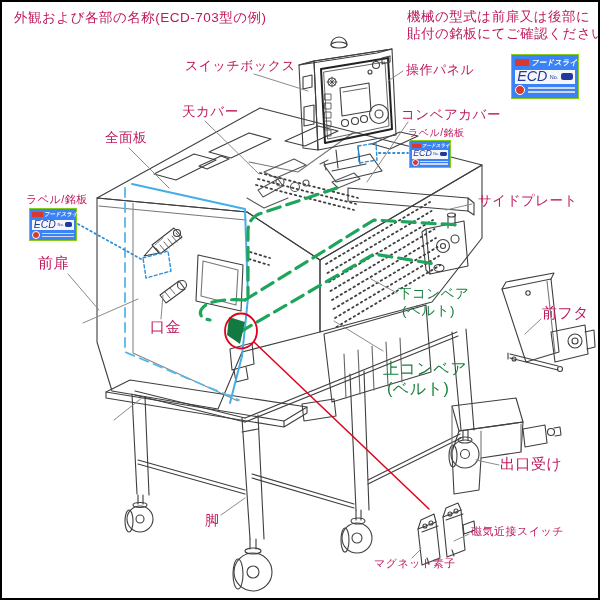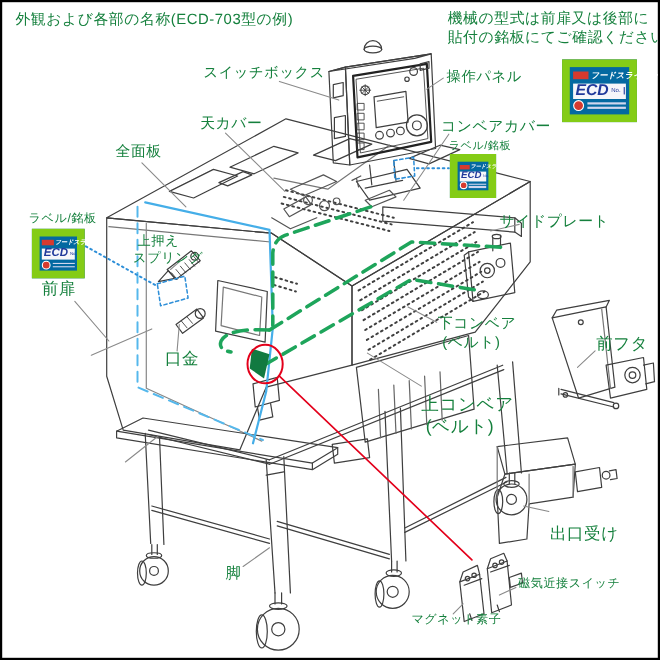--- a/index.html
+++ b/index.html
@@ -1,26 +1,26 @@
 <!DOCTYPE html>
 <html><head>
 <meta charset="utf-8">
 <style>
   html,body{margin:0;padding:0;background:#fff;font-family:"Liberation Sans","DejaVu Sans",sans-serif;}
   .canvas{position:relative;width:600px;height:600px;background:#fff;border:2px solid #000;box-sizing:border-box;overflow:hidden;}
   .art{position:absolute;left:0;top:0;}
-  .lbl{position:absolute;color:#15803d;white-space:nowrap;line-height:1.25;letter-spacing:.5px;}
+  .lbl{position:absolute;color:#be185d;white-space:nowrap;line-height:1.25;letter-spacing:.5px;}
   .lbl.green{color:#15803d;}
   
-  .plate{position:absolute;background:#0369a1;border:7px solid #84cc16;display:flex;flex-direction:column;padding:.18em .22em;gap:.14em;box-sizing:border-box;}
+  .plate{position:absolute;background:#3b82f6;border:1px solid #84cc16;display:flex;flex-direction:column;padding:.18em .22em;gap:.14em;box-sizing:border-box;}
   .p-row1{display:flex;align-items:center;gap:.15em;height:.8em;}
   .p-chip{width:1.1em;height:.5em;background:#d63a2f;flex:none;}
   .p-brand{color:#fff;font-style:italic;font-weight:bold;font-size:.58em;white-space:nowrap;}
   .p-band{background:#f5f6fa;display:flex;align-items:center;gap:.18em;padding:.05em .18em;}
-  .p-model{color:#20399b;font-weight:bold;font-style:italic;font-size:1.1em;line-height:.9;text-align:center;}
+  .p-model{color:#20399b;font-weight:normal;font-style:italic;font-size:1.1em;line-height:.9;text-align:center;}
   .p-no{color:#20399b;font-size:.42em;}
   .p-numbox{flex:1;height:.55em;background:#20399b;border-radius:.18em;}
   .p-row3{display:flex;align-items:center;gap:.22em;height:.75em;}
   .p-seal{width:.62em;height:.62em;border-radius:50%;background:#d63a2f;border:1px solid #fff;flex:none;}
   .p-lines{flex:1;display:flex;flex-direction:column;gap:.16em;}
   .p-line{height:.15em;background:#cfd6ee;}
 </style>
 </head>
 <body>
 
@@ -271,38 +271,34 @@
   <div>機械の型式は前扉又は後部に</div>
   <div>貼付の銘板にてご確認ください</div>
 </div>
 
 <div class="lbl" style="left:183px;top:56px;font-size:13px">スイッチボックス</div>
 <div class="lbl" style="left:404px;top:60px;font-size:13px">操作パネル</div>
 <div class="lbl" style="left:180px;top:102px;font-size:13.5px">天カバー</div>
 <div class="lbl" style="left:103px;top:128px;font-size:13.5px">全面板</div>
 <div class="lbl" style="left:399px;top:105px;font-size:13.5px">コンベアカバー</div>
 <div class="lbl" style="left:406px;top:125px;font-size:10px">ラベル/銘板</div>
-<div class="lbl" style="left:452px;top:191px;font-size:13.5px">サイドプレート</div>
+<div class="lbl" style="left:476px;top:191px;font-size:13.5px">サイドプレート</div>
 <div class="lbl" style="left:24px;top:191px;font-size:11px">ラベル/銘板</div>
-<div class="lbl" style="left:123px;top:210px;font-size:12px">
-  <div>上押え</div>
-  <div style="margin-left:-4px">スプリング</div>
-</div>
 <div class="lbl" style="left:36px;top:252px;font-size:15px">前扉</div>
 <div class="lbl" style="left:148px;top:316px;font-size:15px">口金</div>
 <div class="lbl green" style="left:396px;top:284px;font-size:13.5px">
   <div>下コンベア</div>
   <div style="margin-left:4px">(ベルト)</div>
 </div>
 <div class="lbl green" style="left:381px;top:357px;font-size:16px">
   <div>上コンベア</div>
   <div style="margin-left:4px">(ベルト)</div>
 </div>
 <div class="lbl" style="left:540px;top:302px;font-size:15px">前フタ</div>
-<div class="lbl" style="left:498px;top:475px;font-size:15px">出口受け</div>
+<div class="lbl" style="left:498px;top:453px;font-size:15px">出口受け</div>
 <div class="lbl" style="left:203px;top:510px;font-size:14px">脚</div>
 <div class="lbl" style="left:469px;top:523px;font-size:11px">磁気近接スイッチ</div>
 <div class="lbl" style="left:372px;top:555px;font-size:11px">マグネット素子</div>
 
 <div class="plate" style="left:509px;top:52px;width:68px;font-size:13px">
   <div class="p-row1">
         <span class="p-chip"></span>
         <span class="p-brand">フードスライサー</span>
       </div>
   <div class="p-band">

